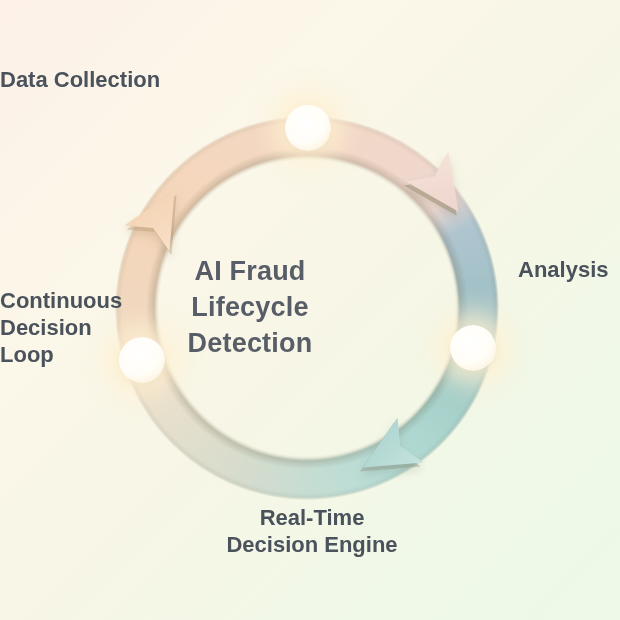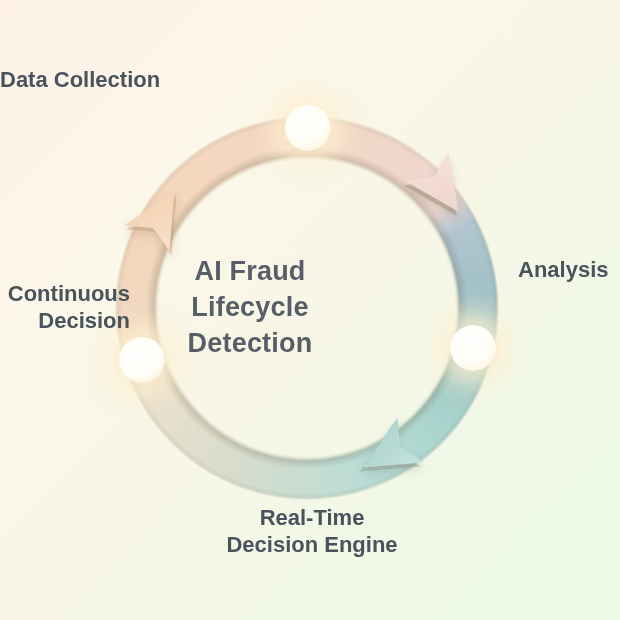--- a/index.html
+++ b/index.html
@@ -93,21 +93,21 @@
   .stage-label {
     position: absolute;
     color: #4a525b;
     font-size: 22px;
     font-weight: 600;
     line-height: 27px;
   }
   .label-top    { left: 0; top: 66px; width: 595px; text-align: left; }
   .label-right  { left: 518px; top: 256px; text-align: left; }
   .label-bottom { left: 2px; top: 504px; width: 620px; text-align: center; }
-  .label-left   { left: 0px; top: 280px; width: 130px; text-align: right; }
+  .label-left   { left: 0px; top: 287px; width: 130px; text-align: left; }
 </style>
 </head>
 <body>
 
 <div class="canvas">
 
   <div class="ring"></div>
   <div class="ring-edges"></div>
 
   <div class="arrow arrow-a">
@@ -143,15 +143,16 @@
   </div>
 
   <div class="stage-label label-bottom">
     <div>Real-Time</div>
     <div>Decision Engine</div>
   </div>
 
   <div class="stage-label label-left">
     <div>Continuous</div>
     <div>Decision</div>
+    <div>Loop</div>
   </div>
 
 </div>
 
 </body></html>

